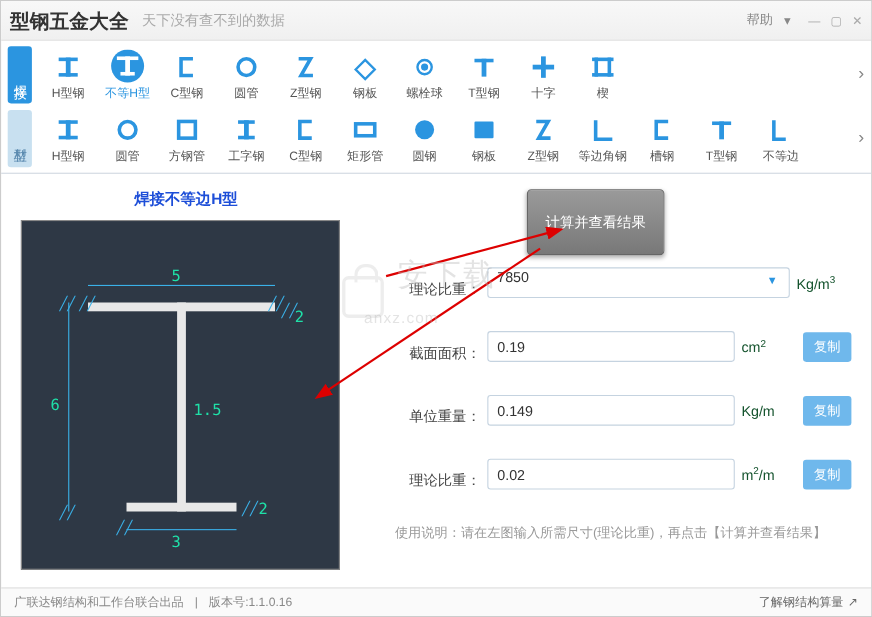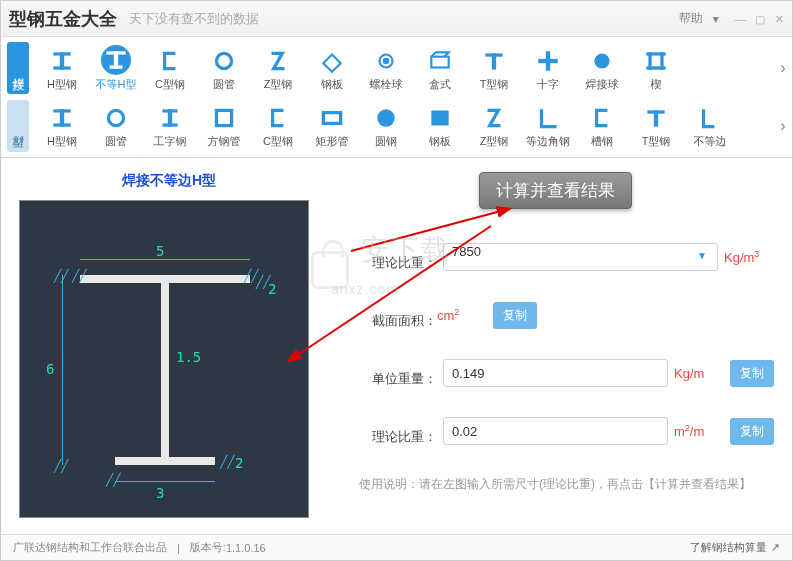--- a/index.html
+++ b/index.html
@@ -27,28 +27,28 @@
 .content { display: flex; padding: 14px 18px 0 18px; height: 458px; }
 .diagram-side { width: 300px; }
 .diagram-title { text-align: center; font-size: 14px; font-weight: bold; color: #1d4ed8; margin-bottom: 10px; }
 .diagram-box { width: 290px; height: 318px; background: #2e3845; border: 1px solid #888; position: relative; }
 .hbeam-top { position: absolute; left: 60px; top: 74px; width: 170px; height: 8px; background: #e8e8e8; }
 .hbeam-bot { position: absolute; left: 95px; top: 256px; width: 100px; height: 8px; background: #e8e8e8; }
 .hbeam-web { position: absolute; left: 141px; top: 74px; width: 8px; height: 190px; background: #e8e8e8; }
 .dim { position: absolute; color: #1fe0a8; font-family: monospace; font-size: 14px; }
 .dim-line { position: absolute; border-color: #3ab1e8; }
 .form-side { flex: 1; padding-left: 40px; position: relative; }
-.calc-btn { position: absolute; left: 160px; top: 0; background: linear-gradient(#9a9a9a,#787878); color: #fff; border: 1px solid #666; border-radius: 4px; padding: 6px 16px; font-size: 17px; cursor: pointer; box-shadow: 0 2px 4px rgba(0,0,0,0.3); }
+.calc-btn { position: absolute; left: 160px; top: 0; background: linear-gradient(#9a9a9a,#787878); color: #fff; border: 1px solid #666; border-radius: 4px; padding: 20px 16px; font-size: 13px; cursor: pointer; box-shadow: 0 2px 4px rgba(0,0,0,0.3); }
 .form-row { display: flex; align-items: center; margin-top: 54px; }
 .form-row + .form-row { margin-top: 28px; }
 .flabel { width: 78px; text-align: right; color: #444; font-size: 13px; margin-top: 12px; }
 .finput { flex: 1; height: 28px; border: 1px solid #c5d3e0; border-radius: 3px; padding: 0 8px; font-size: 13px; color: #333; margin: 0 6px; }
 .fselect { flex: 1; height: 28px; border: 1px solid #c5d3e0; border-radius: 3px; padding: 0 8px; font-size: 13px; color: #333; margin: 0 6px; position: relative; }
 .fselect::after { content: "▼"; position: absolute; right: 10px; top: 6px; color: #2b95e0; font-size: 10px; }
-.funit { width: 50px; color: #ef4444; font-size: 13px; }
+.funit { width: 50px; color: #14532d; font-size: 13px; }
 .copy-btn { background: #6fb8ec; color: #fff; border: none; border-radius: 3px; padding: 5px 10px; font-size: 12px; cursor: pointer; margin-left: 6px; }
 .usage { color: #999; font-size: 12px; margin-top: 30px; }
 .statusbar { height: 26px; border-top: 1px solid #ddd; display: flex; align-items: center; padding: 0 12px; color: #888; font-size: 11px; position: absolute; bottom: 0; left: 0; right: 0; background: #fafafa; }
 .statusbar .link { color: #666; }
 .watermark { position: absolute; left: 300px; top: 230px; color: #bbb; font-size: 28px; opacity: 0.4; pointer-events: none; letter-spacing: 2px; }
 .wm-lock { position: absolute; left: 310px; top: 250px; width: 38px; height: 38px; border: 3px solid #ccc; border-radius: 6px; opacity: 0.35; }
 .wm-lock::before { content:""; position:absolute; left:8px; top:-14px; width:16px; height:14px; border:3px solid #ccc; border-bottom:none; border-radius:10px 10px 0 0; }
 .arrow-red { position: absolute; pointer-events: none; }
 sup { font-size: 9px; }
 </style>
@@ -128,52 +128,35 @@
           <div class="ico">
             <svg viewBox="0 0 24 24" fill="none" stroke="#2b95e0" stroke-width="2">
               <circle cx="12" cy="12" r="6"></circle>
               <circle cx="12" cy="12" r="2" fill="#2b95e0"></circle>
             </svg>
           </div>
           <div class="lbl">螺栓球</div>
         </div>
       <div class="tool">
           <div class="ico">
-            <svg viewBox="0 0 24 24" fill="none" stroke="#2b95e0" stroke-width="2">
-              <rect x="4" y="8" width="16" height="10"></rect>
-              <path d="M4 8 L8 4 H20 L16 8"></path>
-            </svg>
-          </div>
-          <div class="lbl">盒式</div>
-        </div>
-      <div class="tool">
-          <div class="ico">
             <svg viewBox="0 0 24 24" fill="#2b95e0">
               <rect x="4" y="5" width="16" height="3"></rect>
               <rect x="10" y="5" width="4" height="15"></rect>
             </svg>
           </div>
           <div class="lbl">T型钢</div>
         </div>
       <div class="tool">
           <div class="ico">
             <svg viewBox="0 0 24 24" fill="#2b95e0">
               <rect x="10" y="3" width="4" height="18"></rect>
               <rect x="3" y="10" width="18" height="4"></rect>
             </svg>
           </div>
           <div class="lbl">十字</div>
-        </div>
-      <div class="tool">
-          <div class="ico">
-            <svg viewBox="0 0 24 24" fill="#2b95e0">
-              <circle cx="12" cy="12" r="7"></circle>
-            </svg>
-          </div>
-          <div class="lbl">焊接球</div>
         </div>
       <div class="tool">
           <div class="ico">
             <svg viewBox="0 0 24 24" fill="#2b95e0">
               <rect x="3" y="4" width="18" height="3"></rect>
               <rect x="3" y="17" width="18" height="3"></rect>
               <rect x="5" y="4" width="3" height="16"></rect>
               <rect x="16" y="4" width="3" height="16"></rect>
             </svg>
           </div>
@@ -199,35 +182,35 @@
       <div class="tool">
           <div class="ico">
             <svg viewBox="0 0 24 24" fill="none" stroke="#2b95e0" stroke-width="3">
               <circle cx="12" cy="12" r="7"></circle>
             </svg>
           </div>
           <div class="lbl">圆管</div>
         </div>
       <div class="tool">
           <div class="ico">
+            <svg viewBox="0 0 24 24" fill="none" stroke="#2b95e0" stroke-width="3">
+              <rect x="5" y="5" width="14" height="14"></rect>
+            </svg>
+          </div>
+          <div class="lbl">方钢管</div>
+        </div>
+      <div class="tool">
+          <div class="ico">
             <svg viewBox="0 0 24 24" fill="#2b95e0">
               <rect x="5" y="4" width="14" height="3"></rect>
               <rect x="10" y="4" width="4" height="16"></rect>
               <rect x="5" y="17" width="14" height="3"></rect>
             </svg>
           </div>
           <div class="lbl">工字钢</div>
-        </div>
-      <div class="tool">
-          <div class="ico">
-            <svg viewBox="0 0 24 24" fill="none" stroke="#2b95e0" stroke-width="3">
-              <rect x="5" y="5" width="14" height="14"></rect>
-            </svg>
-          </div>
-          <div class="lbl">方钢管</div>
         </div>
       <div class="tool">
           <div class="ico">
             <svg viewBox="0 0 24 24" fill="none" stroke="#2b95e0" stroke-width="3">
               <path d="M17 5 H7 V19 H17"></path>
             </svg>
           </div>
           <div class="lbl">C型钢</div>
         </div>
       <div class="tool">
@@ -316,37 +299,38 @@
       <div style="position:absolute;left:224px;top:68px;color:#3ab1e8;font-size:12px;">╱╱</div>
       <div style="position:absolute;left:236px;top:74px;color:#3ab1e8;font-size:12px;">╱╱</div>
       <div style="position:absolute;left:200px;top:254px;color:#3ab1e8;font-size:12px;">╱╱</div>
       <div style="position:absolute;left:86px;top:272px;color:#3ab1e8;font-size:12px;">╱╱</div>
       <div style="position:absolute;left:34px;top:68px;color:#3ab1e8;font-size:12px;">╱╱</div>
       <div style="position:absolute;left:34px;top:258px;color:#3ab1e8;font-size:12px;">╱╱</div>
 
       <div class="dim" style="left:136px;top:42px;">5</div>
       <div class="dim" style="left:248px;top:80px;">2</div>
       <div class="dim" style="left:26px;top:160px;">6</div>
-      <div class="dim" style="left:156px;top:148px;">1.5</div>
+      <div class="dim" style="left:156px;top:164px;">1.5</div>
       <div class="dim" style="left:215px;top:254px;">2</div>
       <div class="dim" style="left:136px;top:284px;">3</div>
     </div>
   </div>
 
   <div class="form-side">
     <button class="calc-btn">计算并查看结果</button>
 
     <div class="form-row" style="margin-top:70px;">
       <span class="flabel">理论比重：</span>
       <div class="fselect"><span>7850</span></div>
       <span class="funit">Kg/m<sup>3</sup></span>
     </div>
 
     <div class="form-row">
       <span class="flabel">截面面积：</span>
+      <input class="finput" value="0.19" style="">
       <span class="funit">cm<sup>2</sup></span>
       <button class="copy-btn">复制</button>
     </div>
 
     <div class="form-row">
       <span class="flabel">单位重量：</span>
       <input class="finput" value="0.149" style="">
       <span class="funit">Kg/m</span>
       <button class="copy-btn">复制</button>
     </div>

